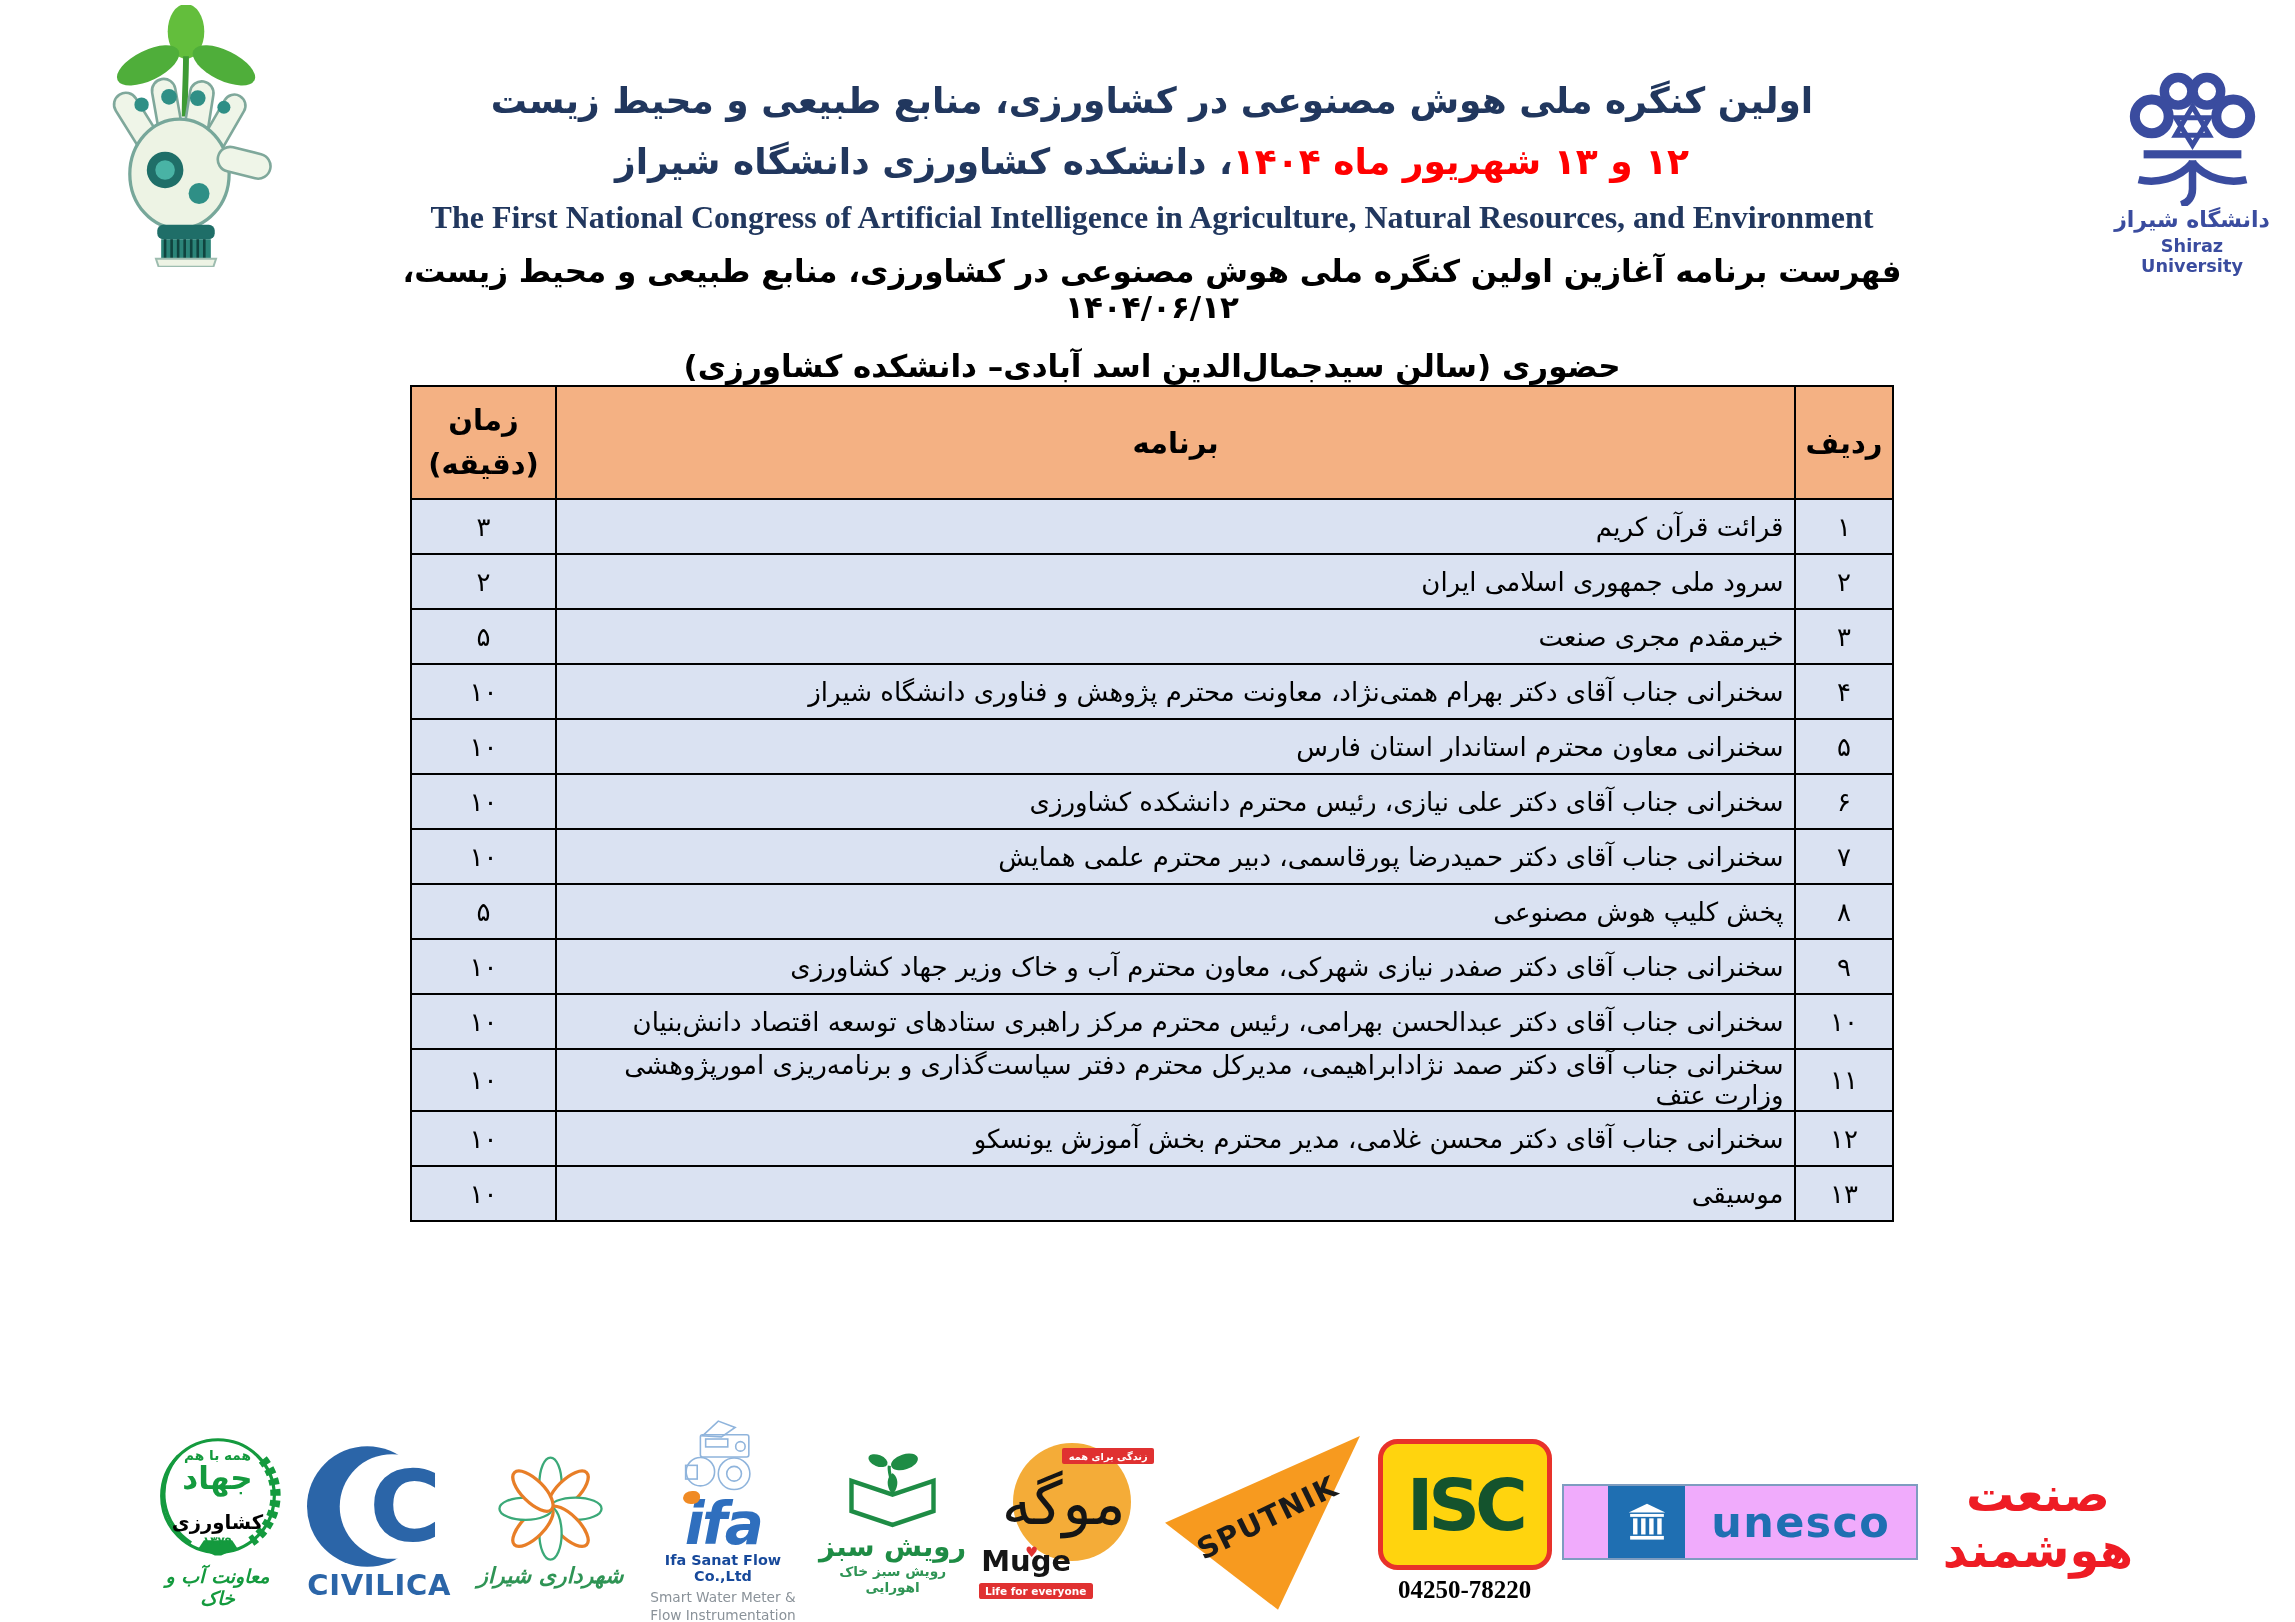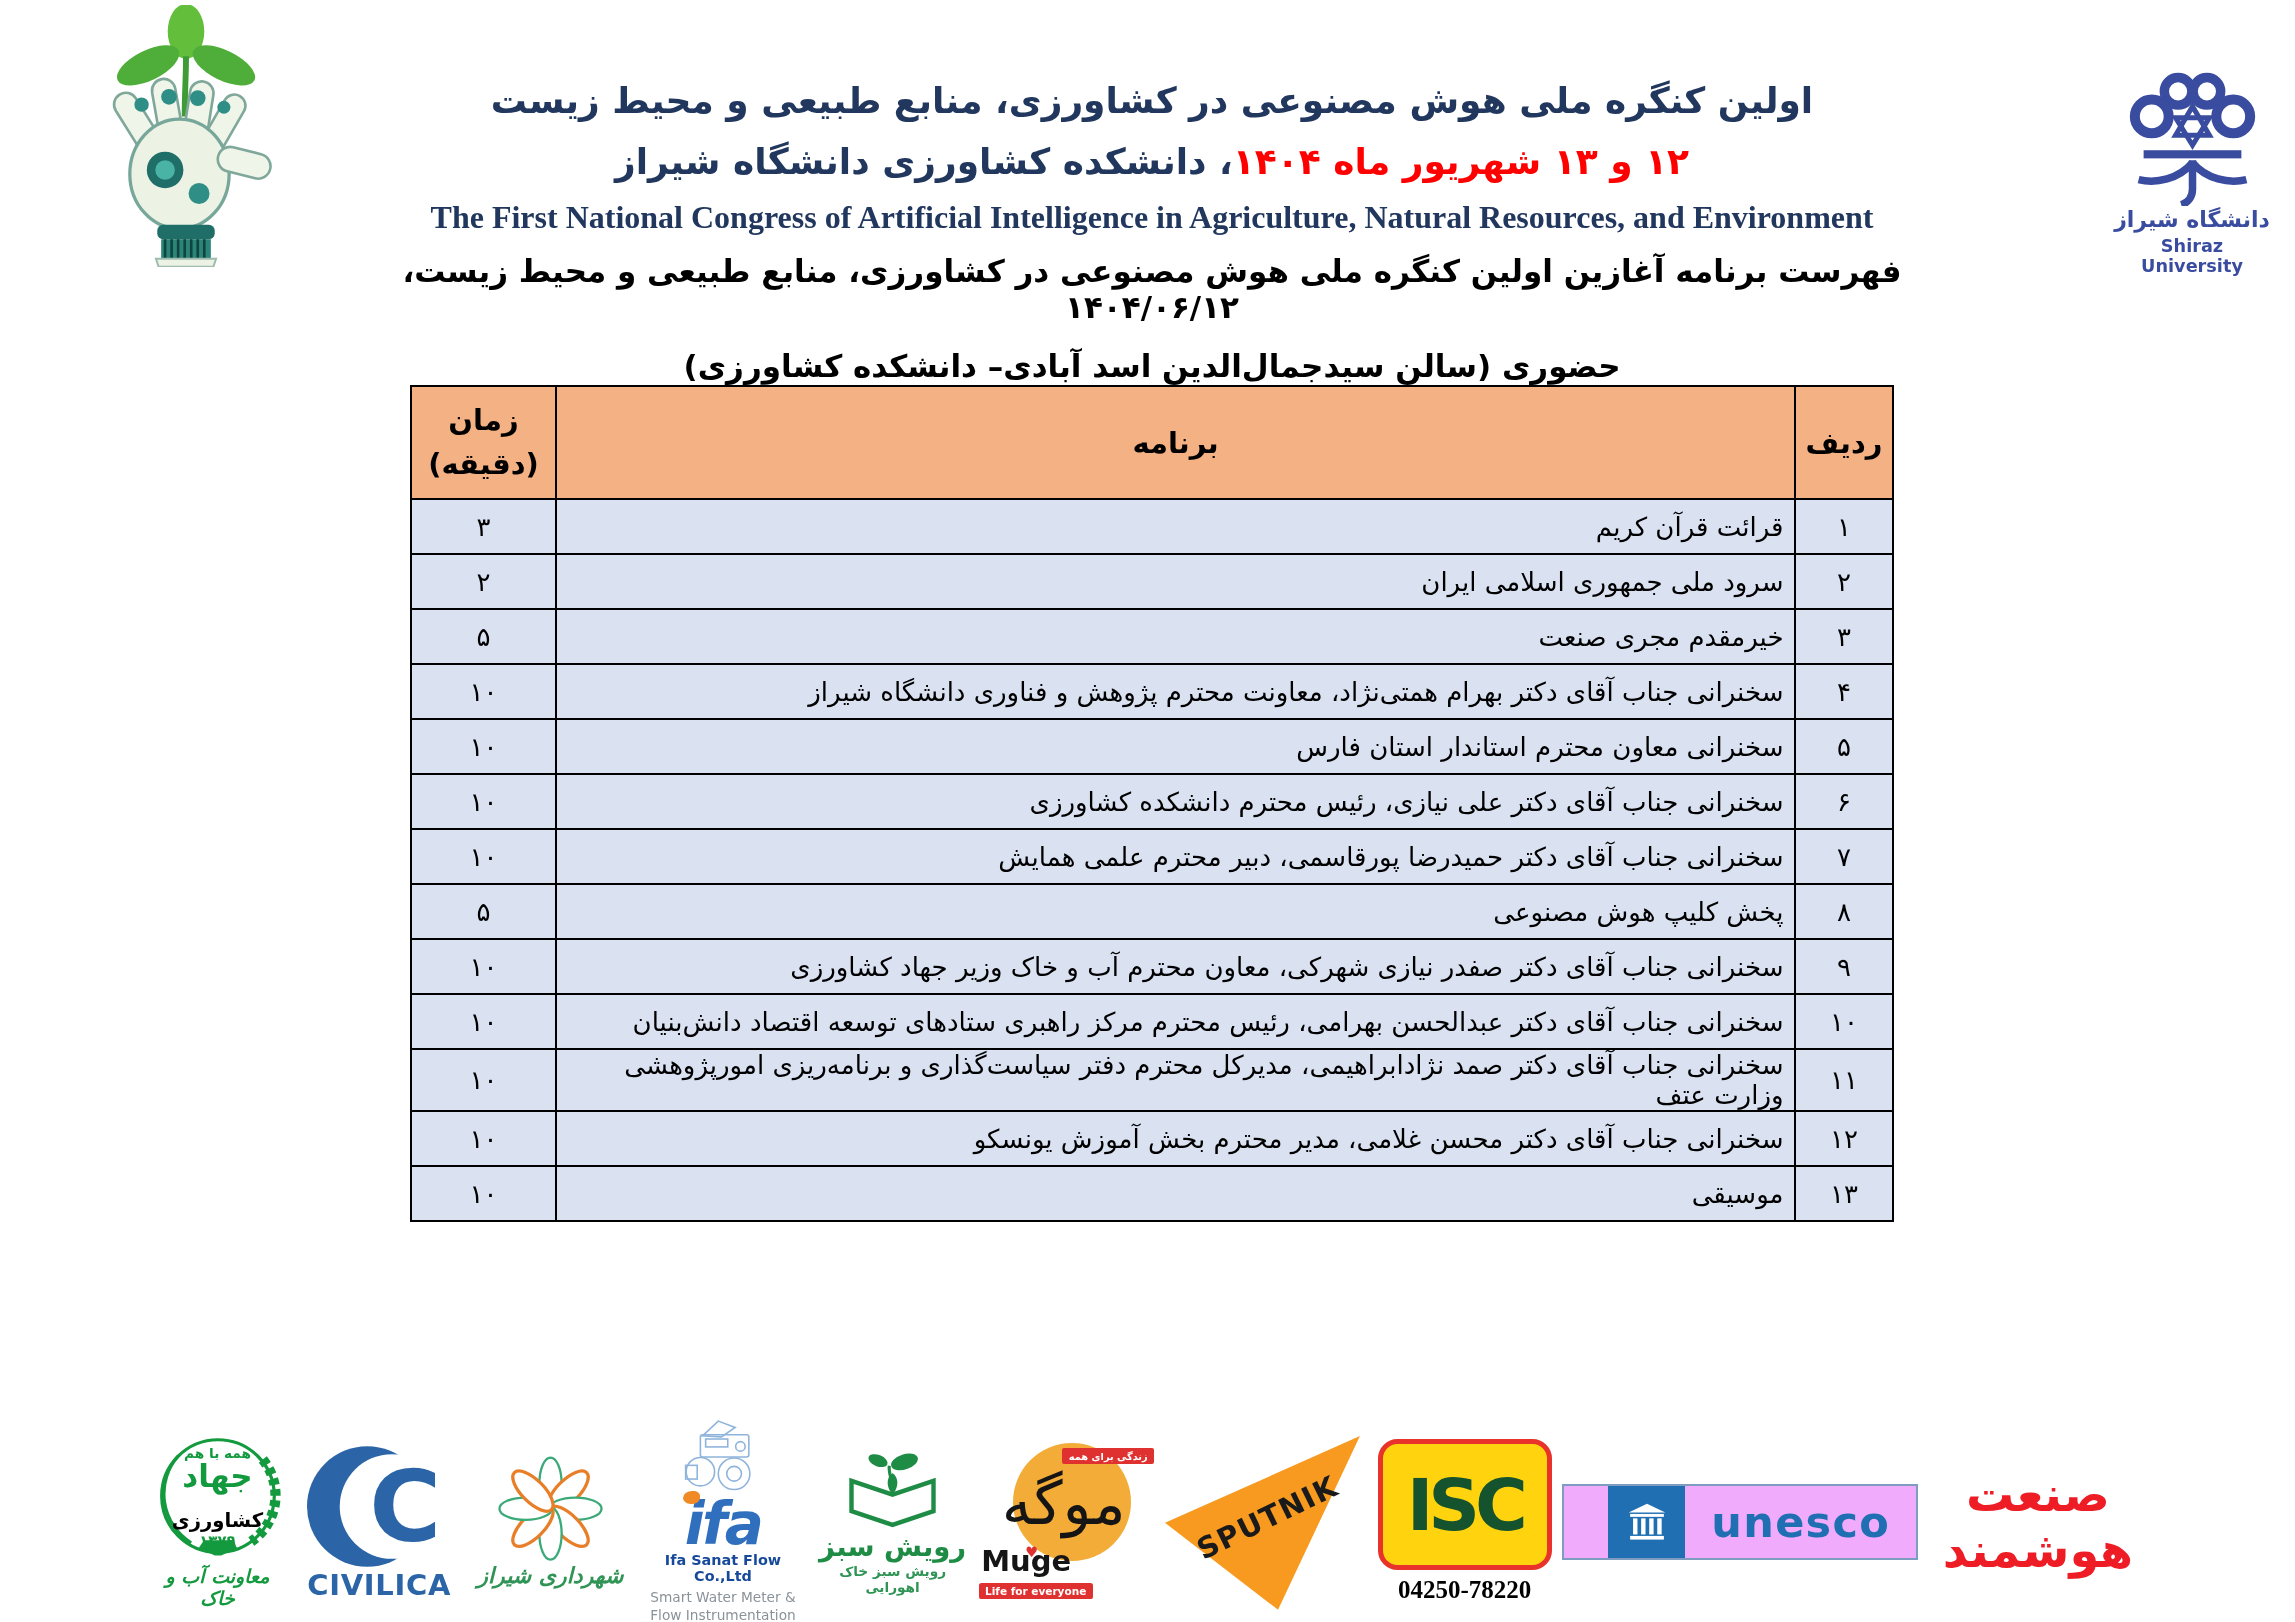--- a/index.html
+++ b/index.html
@@ -40,21 +40,21 @@
             display:flex;justify-content:space-between;align-items:center;}
   .sp{text-align:center;flex:0 0 auto;}
 
   .sp-jahad{width:141px;position:relative;color:#149A3E;}
   .sp-jahad .circ{position:relative;width:128px;height:128px;margin:0 auto;}
   .sp-jahad .ring{position:absolute;inset:0;}
   .sp-jahad .txt{position:absolute;inset:0;display:flex;flex-direction:column;align-items:center;justify-content:center;direction:rtl;}
   .sp-jahad .t-top{font-size:13.7px;font-weight:bold;}
   .sp-jahad .t-main{font-size:31px;font-weight:bold;line-height:1.0;}
   .sp-jahad .t-sub{font-size:19.6px;font-weight:bold;}
-  .sp-jahad .t-year{font-size:15px;font-weight:bold;}
+  .sp-jahad .t-year{font-size:12px;font-weight:bold;}
   .sp-jahad .t-bottom{font-size:19px;font-weight:bold;font-style:italic;direction:rtl;margin-top:3.9px;}
 
   .sp-civilica{width:167px;color:#2B65A8;}
   .sp-civilica .wordmark{font-size:29px;font-weight:bold;letter-spacing:0.7px;margin-top:-5.2px;}
 
   .sp-muni{width:160px;color:#2F9455;}
   .sp-muni .label{font-size:22px;font-weight:bold;font-style:italic;direction:rtl;margin-top:-2.6px;}
 
   .sp-ifa{width:170px;}
   .sp-ifa .wordmark{font-size:58px;font-weight:bold;font-style:italic;color:#2F6FBE;line-height:.85;letter-spacing:-2.6px;position:relative;display:inline-block;}

